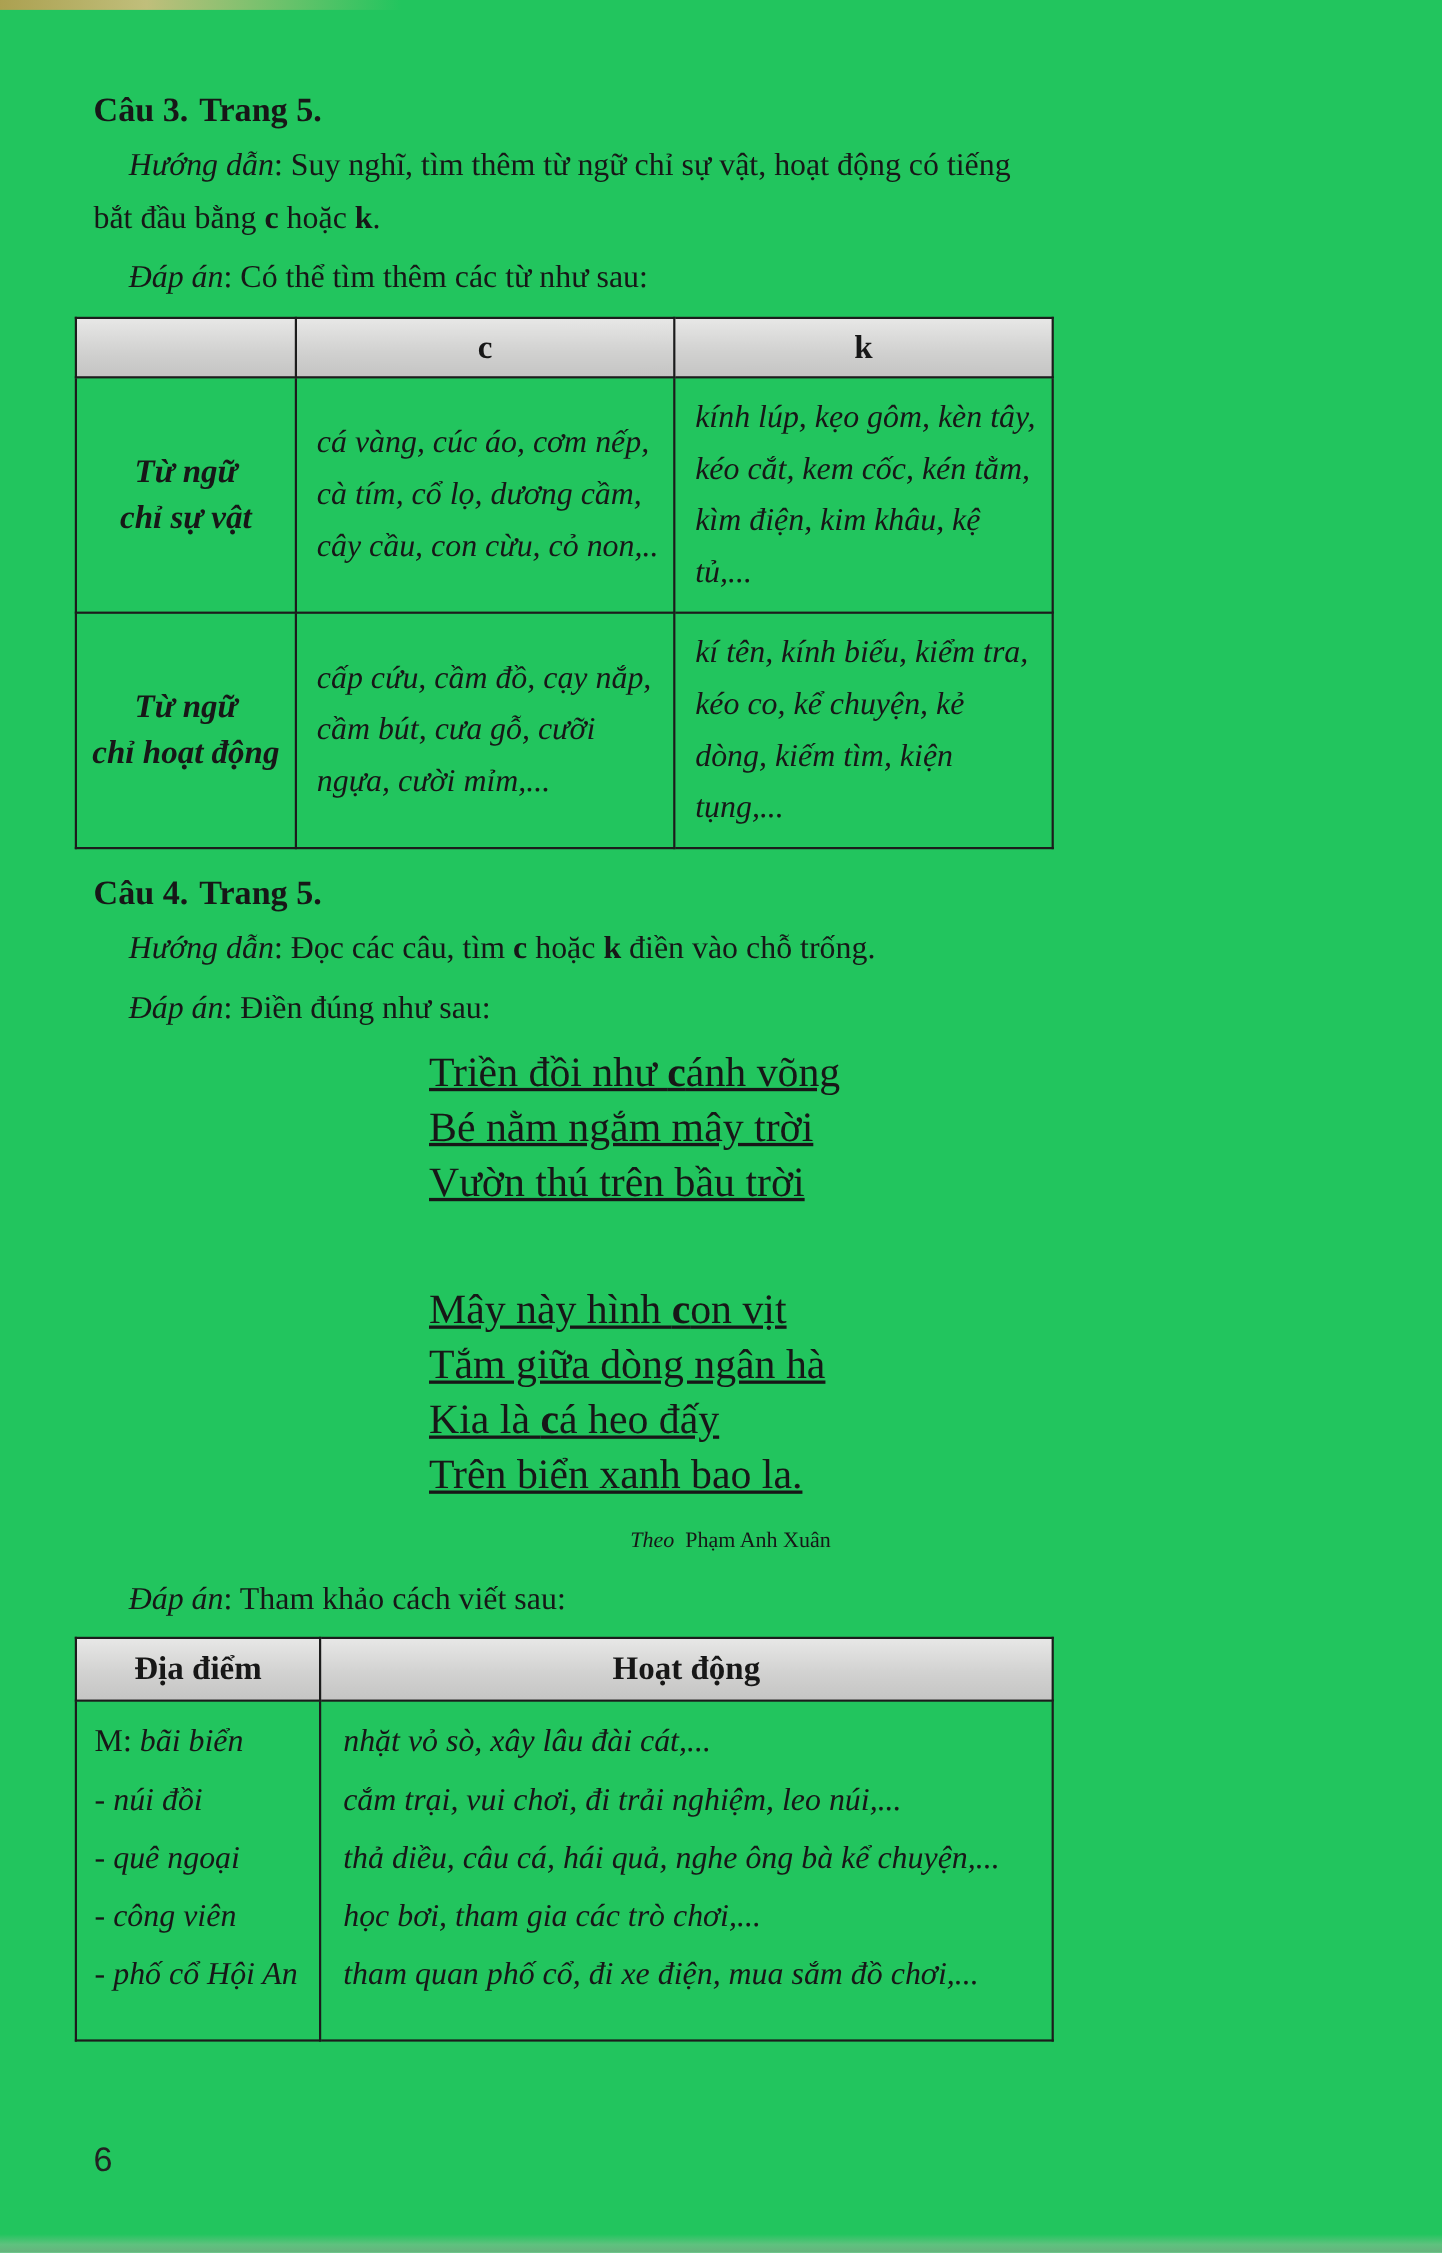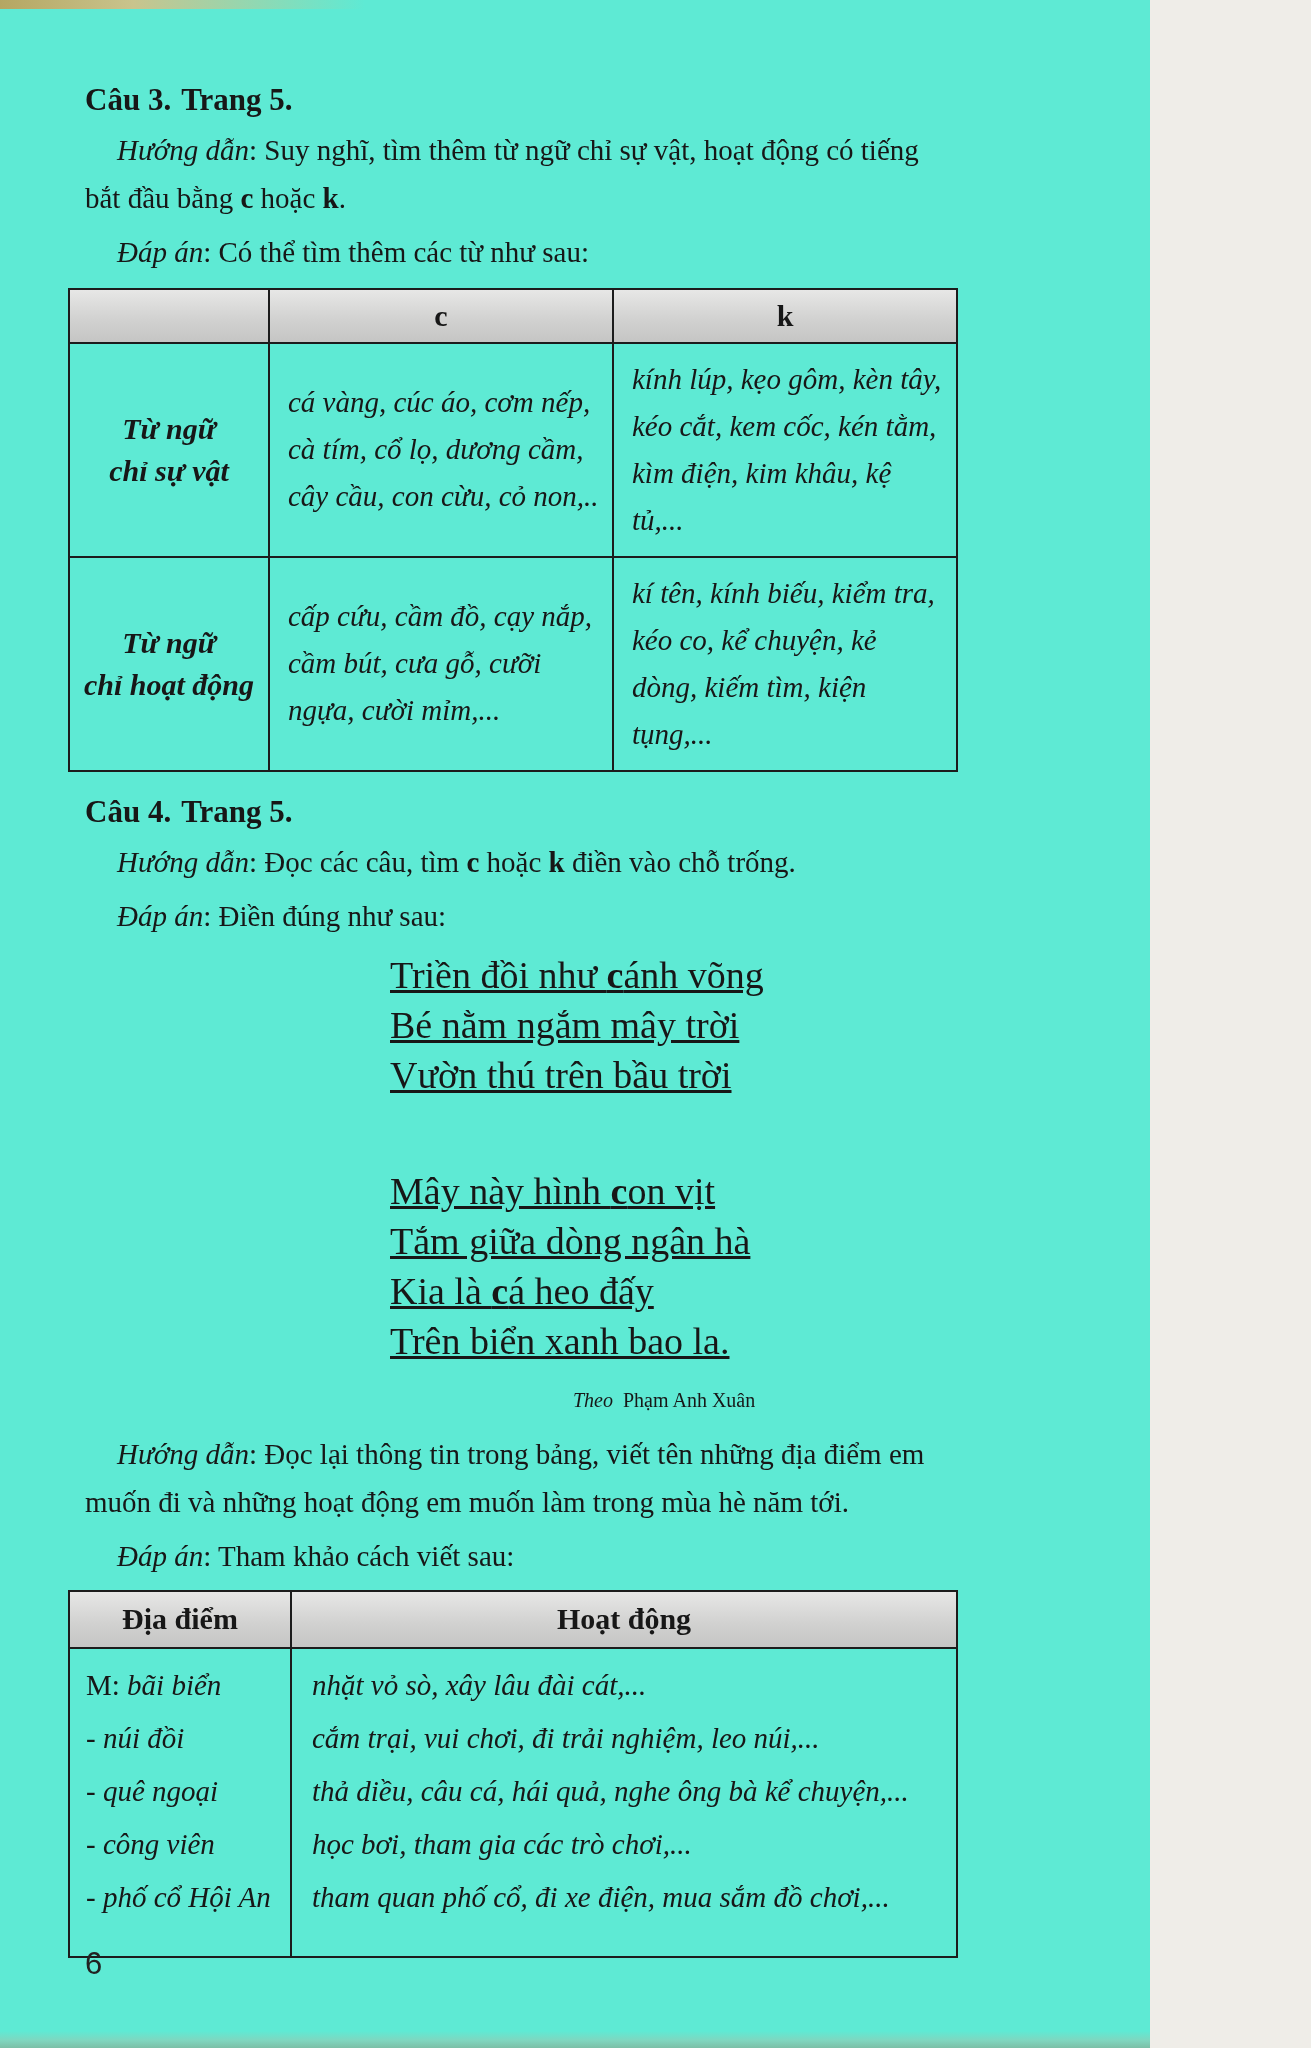--- a/index.html
+++ b/index.html
@@ -1,20 +1,20 @@
 <!DOCTYPE html>
 <html><head>
 <meta charset="utf-8">
 <style>
   * { margin:0; padding:0; box-sizing:border-box; }
   html,body { width:1311px; height:2048px; }
   body { background:#efede8; }
   .page {
-    position:relative; width:1150px; height:2048px;
-    background:#5eead4; overflow:hidden;
+    position:relative; width:1311px; height:2048px;
+    background:#22c55e; overflow:hidden;
     font-family:"Liberation Serif","DejaVu Serif",serif;
     color:#171717;
   }
   .edge-top {
     position:absolute; top:0; left:0; width:380px; height:9px;
     background:linear-gradient(90deg,#c49a4e 0%,#dcbd80 35%,rgba(220,190,130,0) 96%);
     opacity:.85;
   }
   .edge-bottom {
     position:absolute; bottom:0; left:0; width:100%; height:17px;
@@ -122,21 +122,20 @@
     <div class="poem stanza2">
       <div class="pline"><span>Mây này hình </span><span class="bl">c</span><span>on vịt</span></div>
       <div class="pline"><span>Tắm giữa dòng ngân hà</span><span class="bl"></span><span></span></div>
       <div class="pline"><span>Kia là </span><span class="bl">c</span><span>á heo đấy</span></div>
       <div class="pline"><span>Trên biển xanh bao la.</span><span class="bl"></span><span></span></div>
     </div>
 
     <div class="credit"><i>Theo</i><span>Phạm Anh Xuân</span></div>
 
 
-    <p class="para"><i>Hướng dẫn</i><span>: Đọc lại thông tin trong bảng, viết tên những địa điểm em muốn đi và những hoạt động em muốn làm trong mùa hè năm tới.</span></p>
 
     <p class="para"><i>Đáp án</i><span>: Tham khảo cách viết sau:</span></p>
 
     <table class="t2">
       <colgroup>
           <col style="width:222px">
           <col style="width:666px">
         </colgroup>
       <tbody>
           <tr>

